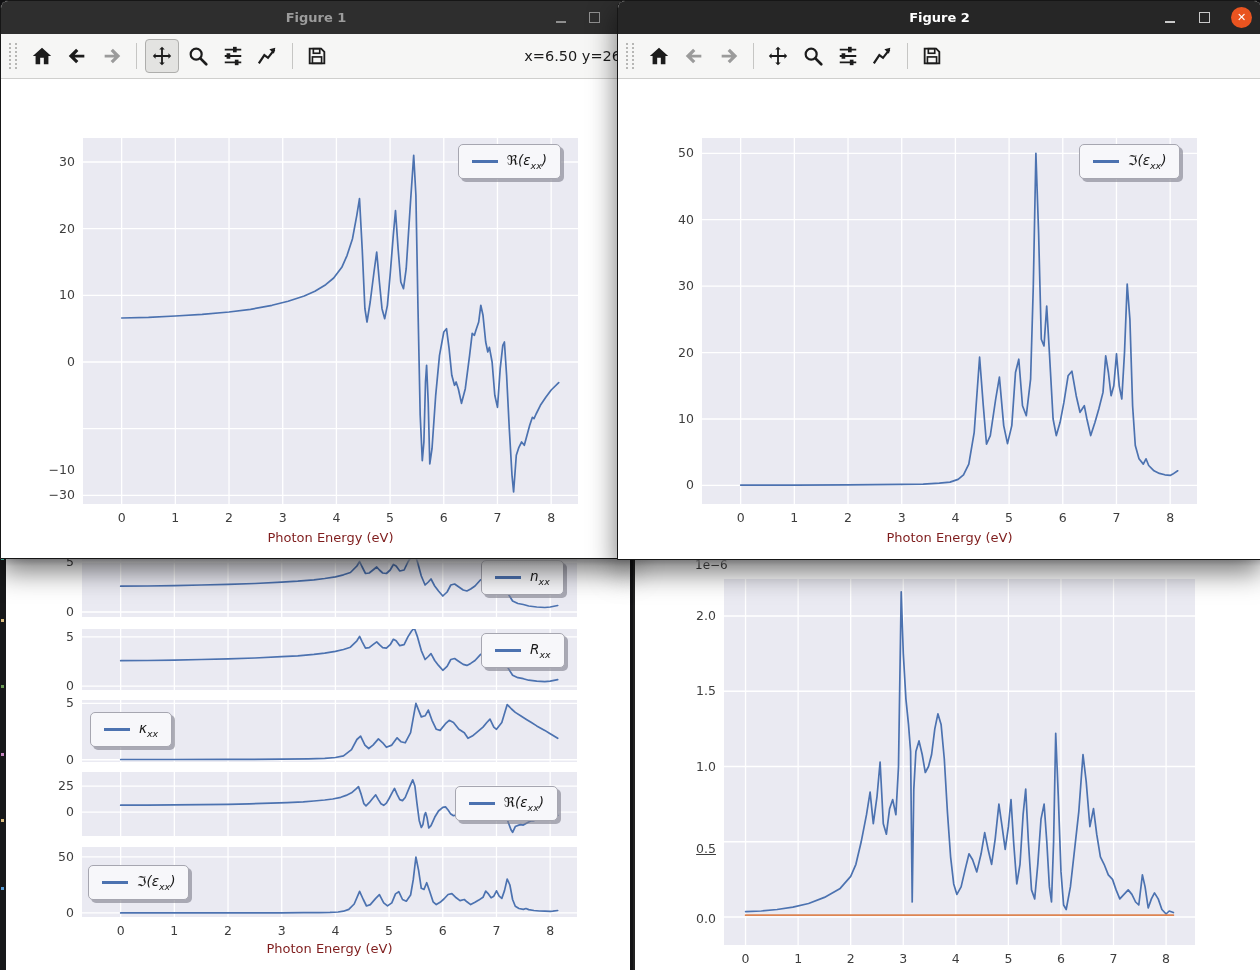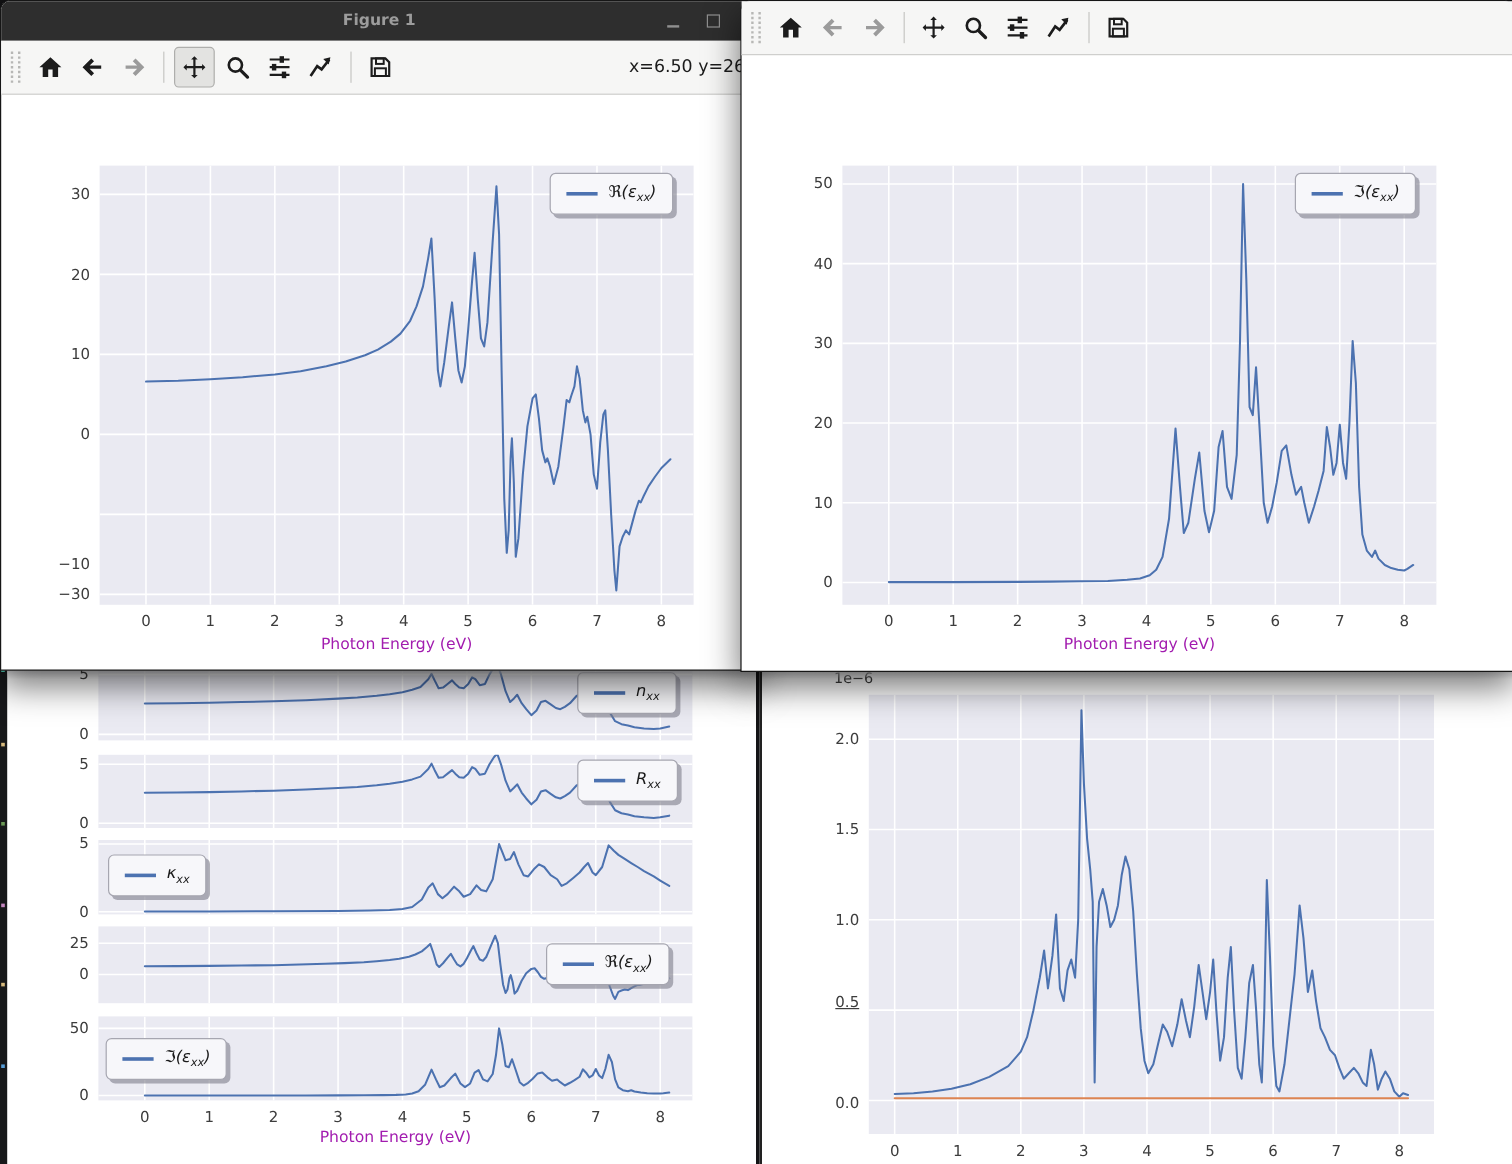--- a/index.html
+++ b/index.html
@@ -30,21 +30,21 @@
   .tool.disabled{color:#9b9b9b;}
   .tool.active{background:#e3e3e1;border:1px solid #aeaeac;}
   .tsep{width:1px;height:26px;background:#c6c6c4;margin:0 5px;}
   .statuspos{position:absolute;right:10px;top:0;height:44px;display:flex;align-items:center;
              font-size:14.5px;color:#1b1b1b;white-space:nowrap;}
   
   .axes{position:absolute;background:#eaeaf2;}
   .ticklabel{position:absolute;font-size:12.5px;color:#3d3d3d;line-height:18px;}
   .ylab{width:46px;text-align:right;}
   .xlab{width:32px;text-align:center;}
-  .axlabel{position:absolute;text-align:center;font-size:13px;color:#a21caf;}
+  .axlabel{position:absolute;text-align:center;font-size:13px;color:#7f1d1d;}
   .offset{position:absolute;font-size:12px;color:#3d3d3d;}
   .legend{position:absolute;display:flex;flex-direction:column;gap:5px;background:#f7f7fa;
           border:1px solid #a6a6b0;border-radius:5px;padding:7px 13px;
           box-shadow:3px 3px 0 rgba(125,125,138,.6);}
   .lrow{display:flex;align-items:center;gap:9px;}
   .lline{width:26px;height:2.5px;flex:0 0 auto;}
   .ltext{font-size:13.5px;font-style:italic;color:#1a1a1a;white-space:nowrap;}
   .ltext sub{font-size:0.7em;font-style:italic;}
   
   .topshade{position:absolute;left:0;top:0;width:100%;height:9px;
@@ -231,21 +231,21 @@
           <line y1="338.0082236842105" y2="338.0082236842105" x1="0" x2="471" stroke="#ffffff" stroke-width="1.3"></line>
           <line y1="262.76151315789474" y2="262.76151315789474" x1="0" x2="471" stroke="#ffffff" stroke-width="1.3"></line>
           <line y1="187.51480263157896" y2="187.51480263157896" x1="0" x2="471" stroke="#ffffff" stroke-width="1.3"></line>
           <line y1="112.26809210526318" y2="112.26809210526318" x1="0" x2="471" stroke="#ffffff" stroke-width="1.3"></line>
           <line y1="37.02138157894734" y2="37.02138157894734" x1="0" x2="471" stroke="#ffffff" stroke-width="1.3"></line>
           <polyline points="21.6,332.7 37.3,332.0 53.1,330.5 68.9,328.2 84.6,324.5 100.4,318.4 116.2,309.4 126.7,297.4 131.9,285.3 137.2,262.8 142.5,235.7 146.1,213.1 149.3,244.7 153.0,217.6 156.1,183.0 159.3,244.7 162.4,255.2 165.6,229.7 168.7,220.6 171.9,235.7 174.5,187.5 177.2,12.9 179.3,74.6 181.9,119.8 184.5,145.4 186.6,172.5 188.2,323.0 189.8,210.1 191.9,172.5 195.0,161.9 198.2,175.5 201.3,193.5 204.5,187.5 207.6,175.5 210.8,149.9 213.9,134.8 217.1,145.4 220.3,180.0 223.4,232.7 226.6,277.8 229.7,304.9 232.9,315.4 237.1,307.9 241.3,289.9 245.0,274.8 248.6,280.8 252.8,292.9 257.1,274.8 260.7,253.7 264.4,271.8 267.6,285.3 271.2,259.8 274.9,225.1 278.1,247.7 281.2,270.3 284.4,247.7 287.0,220.6 289.6,262.8 292.8,304.9 296.0,285.3 299.1,235.7 301.7,210.1 304.4,262.8 307.5,310.9 310.7,319.9 313.8,285.3 317.0,240.2 320.1,225.1 322.8,262.8 325.4,307.9 327.5,323.0 329.6,262.8 331.7,154.4 334.3,217.6 337.0,292.9 339.6,326.0 342.2,330.5 346.4,307.9 350.6,270.3 354.8,232.7 359.0,175.5 362.2,202.6 365.9,247.7 369.5,229.7 372.7,255.2 376.4,277.8 380.1,285.3 384.3,295.9 388.5,300.4 392.1,310.9 395.8,319.9 400.0,315.4 404.2,310.9 407.9,315.4 411.6,323.0 414.8,326.0 418.4,295.9 421.1,307.9 424.2,329.0 427.4,319.9 430.5,313.9 434.2,319.9 437.9,330.5 442.1,335.0 445.2,332.0 449.4,333.5" fill="none" stroke="#4c72b0" stroke-width="1.7" stroke-linejoin="round" stroke-linecap="round"></polyline>
           <polyline points="21.6,336.2 126.7,336.2 231.8,336.2 337.0,336.2 449.4,336.2" fill="none" stroke="#dd8452" stroke-width="1.7" stroke-linejoin="round" stroke-linecap="round"></polyline>
         </svg></div>
     <div class="topshade"></div>
   <div class="ticklabel ylab" style="left: 35px; top: 353px;">0.0</div>
-      <div class="ticklabel ylab" style="left: 35px; top: 269px; text-decoration: underline;">0.5</div>
+      <div class="ticklabel ylab" style="left: 35px; top: 283px; text-decoration: underline;">0.5</div>
       <div class="ticklabel ylab" style="left: 35px; top: 200.515px;">1.0</div>
       <div class="ticklabel ylab" style="left: 35px; top: 125.268px;">1.5</div>
       <div class="ticklabel ylab" style="left: 35px; top: 50.0214px;">2.0</div>
       <div class="ticklabel xlab" style="left: 94.5525px; top: 393px;">0</div>
       <div class="ticklabel xlab" style="left: 147.119px; top: 393px;">1</div>
       <div class="ticklabel xlab" style="left: 199.686px; top: 393px;">2</div>
       <div class="ticklabel xlab" style="left: 252.253px; top: 393px;">3</div>
       <div class="ticklabel xlab" style="left: 304.82px; top: 393px;">4</div>
       <div class="ticklabel xlab" style="left: 357.387px; top: 393px;">5</div>
       <div class="ticklabel xlab" style="left: 409.954px; top: 393px;">6</div>
@@ -352,20 +352,32 @@
       <div class="ticklabel xlab" style="left: 212.03px; top: 508px;">2</div>
       <div class="ticklabel xlab" style="left: 265.718px; top: 508px;">3</div>
       <div class="ticklabel xlab" style="left: 319.406px; top: 508px;">4</div>
       <div class="ticklabel xlab" style="left: 373.093px; top: 508px;">5</div>
       <div class="ticklabel xlab" style="left: 426.781px; top: 508px;">6</div>
       <div class="ticklabel xlab" style="left: 480.469px; top: 508px;">7</div>
       <div class="ticklabel xlab" style="left: 534.156px; top: 508px;">8</div>
     </div>
 
   <div class="win app-window" id="win-fig2">
+    <div class="titlebar active">
+      <span class="wtitle">Figure 2</span>
+      <span class="wbtn" style="right:81px">
+          <span class="minbar"></span>
+        </span>
+      <span class="wbtn" style="right:46px">
+          <span class="maxbox"></span>
+        </span>
+      <span class="wbtn" style="right:9px">
+          <span class="closecirc" id="closebtn" style="background: rgb(233, 84, 32);">✕</span>
+        </span>
+    </div>
     <div class="toolbar">
       <span class="grip"></span>
       <span class="tool">
           <svg width="22" height="22" viewBox="0 0 24 24">
             <path d="M12 3 L2 12 H5 V21 H10 V14 H14 V21 H19 V12 H22 Z" fill="currentColor"></path>
           </svg>
         </span>
       <span class="tool disabled">
           <svg width="22" height="22" viewBox="0 0 24 24">
             <path d="M20 10.5 H9.5 L13.5 6.5 L11 4 L3 12 L11 20 L13.5 17.5 L9.5 13.5 H20 Z" fill="currentColor"></path>

